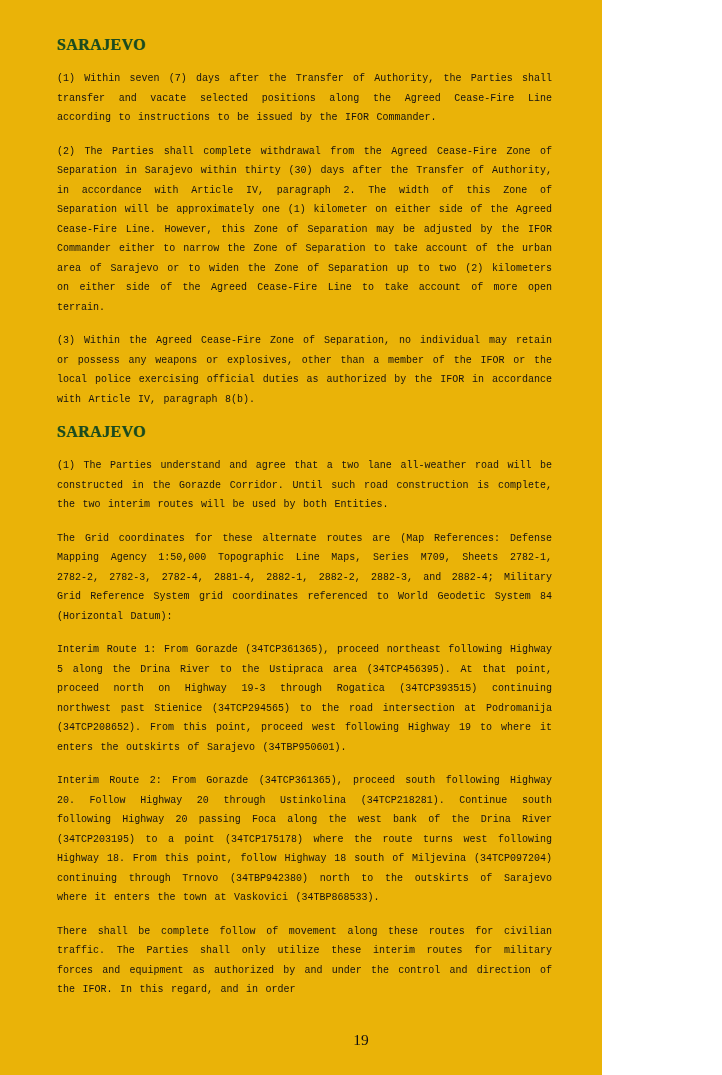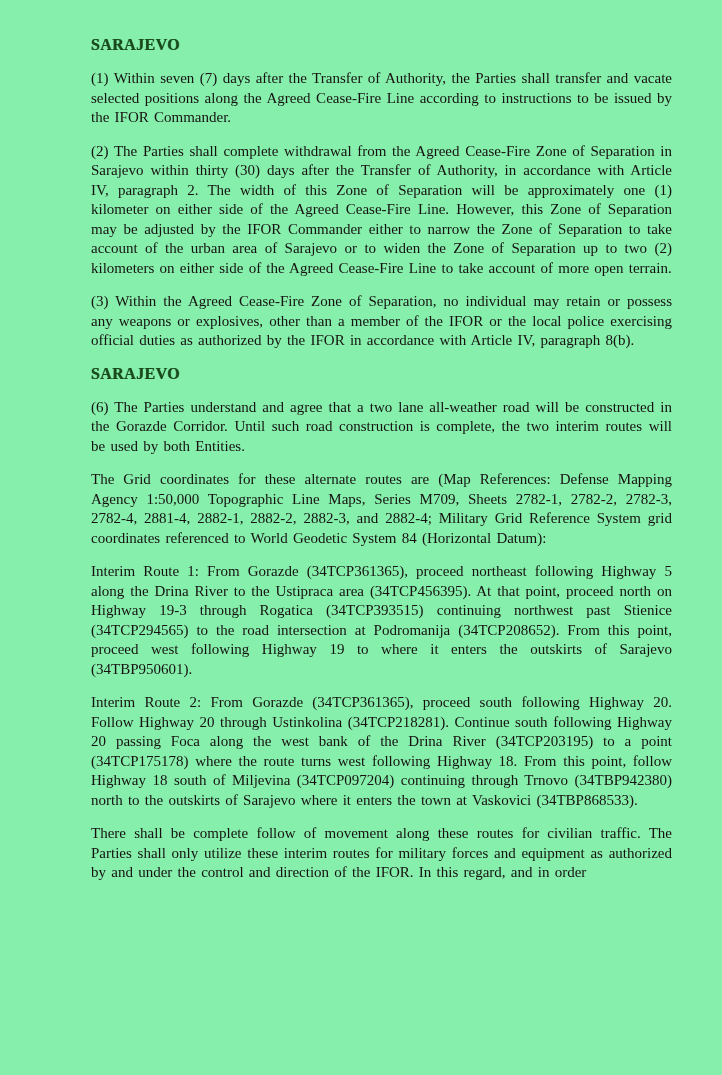--- a/index.html
+++ b/index.html
@@ -10,40 +10,41 @@
   body {
     width: 722px;
     height: 1075px;
     position: relative;
     font-family: "Liberation Serif", "DejaVu Serif", serif;
     color: #151210;
     overflow: hidden;
   }
   .page {
     box-sizing: border-box;
-    width: 722px;
+    width: 602px;
     height: 1075px;
-    padding: 36px 50px 0 91px;
-    background: #86efac;
+    padding: 36px 50px 0 57px;
+    background: #eab308;
   }
   .section-heading {
     font-size: 16px;
     font-weight: bold;
     letter-spacing: 0.4px;
     color: var(--heading-color, #1c4a1f);
     margin: 0 0 15px 0;
     text-shadow: 0.4px 0 0 rgba(20, 90, 30, 0.45), -0.4px 0 0 rgba(20, 90, 30, 0.45);
   }
   .para {
-    font-size: 15px;
+    font-size: 10px;
     line-height: 19.5px;
     text-align: justify;
     margin: 6px 0 14px 0;
     word-spacing: 1.5px;
     color: #151210;
+    font-family: Liberation Mono, monospace;
   }
   .section {
     margin: 0;
   }
   .section + .section {
     margin-top: 6px;
   }
   .page-number {
     position: absolute;
     left: 0;
@@ -61,21 +62,22 @@
 
   <div class="section">
     <h2 class="section-heading">SARAJEVO</h2>
     <p class="para">(1) Within seven (7) days after the Transfer of Authority, the Parties shall transfer and vacate selected positions along the Agreed Cease-Fire Line according to instructions to be issued by the IFOR Commander.</p>
     <p class="para">(2) The Parties shall complete withdrawal from the Agreed Cease-Fire Zone of Separation in Sarajevo within thirty (30) days after the Transfer of Authority, in accordance with Article IV, paragraph 2. The width of this Zone of Separation will be approximately one (1) kilometer on either side of the Agreed Cease-Fire Line. However, this Zone of Separation may be adjusted by the IFOR Commander either to narrow the Zone of Separation to take account of the urban area of Sarajevo or to widen the Zone of Separation up to two (2) kilometers on either side of the Agreed Cease-Fire Line to take account of more open terrain.</p>
     <p class="para">(3) Within the Agreed Cease-Fire Zone of Separation, no individual may retain or possess any weapons or explosives, other than a member of the IFOR or the local police exercising official duties as authorized by the IFOR in accordance with Article IV, paragraph 8(b).</p>
   </div>
 
   <div class="section">
     <h2 class="section-heading">SARAJEVO</h2>
-    <p class="para">(6) The Parties understand and agree that a two lane all-weather road will be constructed in the Gorazde Corridor. Until such road construction is complete, the two interim routes will be used by both Entities.</p>
+    <p class="para">(1) The Parties understand and agree that a two lane all-weather road will be constructed in the Gorazde Corridor. Until such road construction is complete, the two interim routes will be used by both Entities.</p>
     <p class="para">The Grid coordinates for these alternate routes are (Map References: Defense Mapping Agency 1:50,000 Topographic Line Maps, Series M709, Sheets 2782-1, 2782-2, 2782-3, 2782-4, 2881-4, 2882-1, 2882-2, 2882-3, and 2882-4; Military Grid Reference System grid coordinates referenced to World Geodetic System 84 (Horizontal Datum):</p>
     <p class="para">Interim Route 1: From Gorazde (34TCP361365), proceed northeast following Highway 5 along the Drina River to the Ustipraca area (34TCP456395). At that point, proceed north on Highway 19-3 through Rogatica (34TCP393515) continuing northwest past Stienice (34TCP294565) to the road intersection at Podromanija (34TCP208652). From this point, proceed west following Highway 19 to where it enters the outskirts of Sarajevo (34TBP950601).</p>
     <p class="para">Interim Route 2: From Gorazde (34TCP361365), proceed south following Highway 20. Follow Highway 20 through Ustinkolina (34TCP218281). Continue south following Highway 20 passing Foca along the west bank of the Drina River (34TCP203195) to a point (34TCP175178) where the route turns west following Highway 18. From this point, follow Highway 18 south of Miljevina (34TCP097204) continuing through Trnovo (34TBP942380) north to the outskirts of Sarajevo where it enters the town at Vaskovici (34TBP868533).</p>
     <p class="para">There shall be complete follow of movement along these routes for civilian traffic. The Parties shall only utilize these interim routes for military forces and equipment as authorized by and under the control and direction of the IFOR. In this regard, and in order</p>
   </div>
 
+  <div class="page-number">19</div>
 
 </div>
 
 </body></html>

